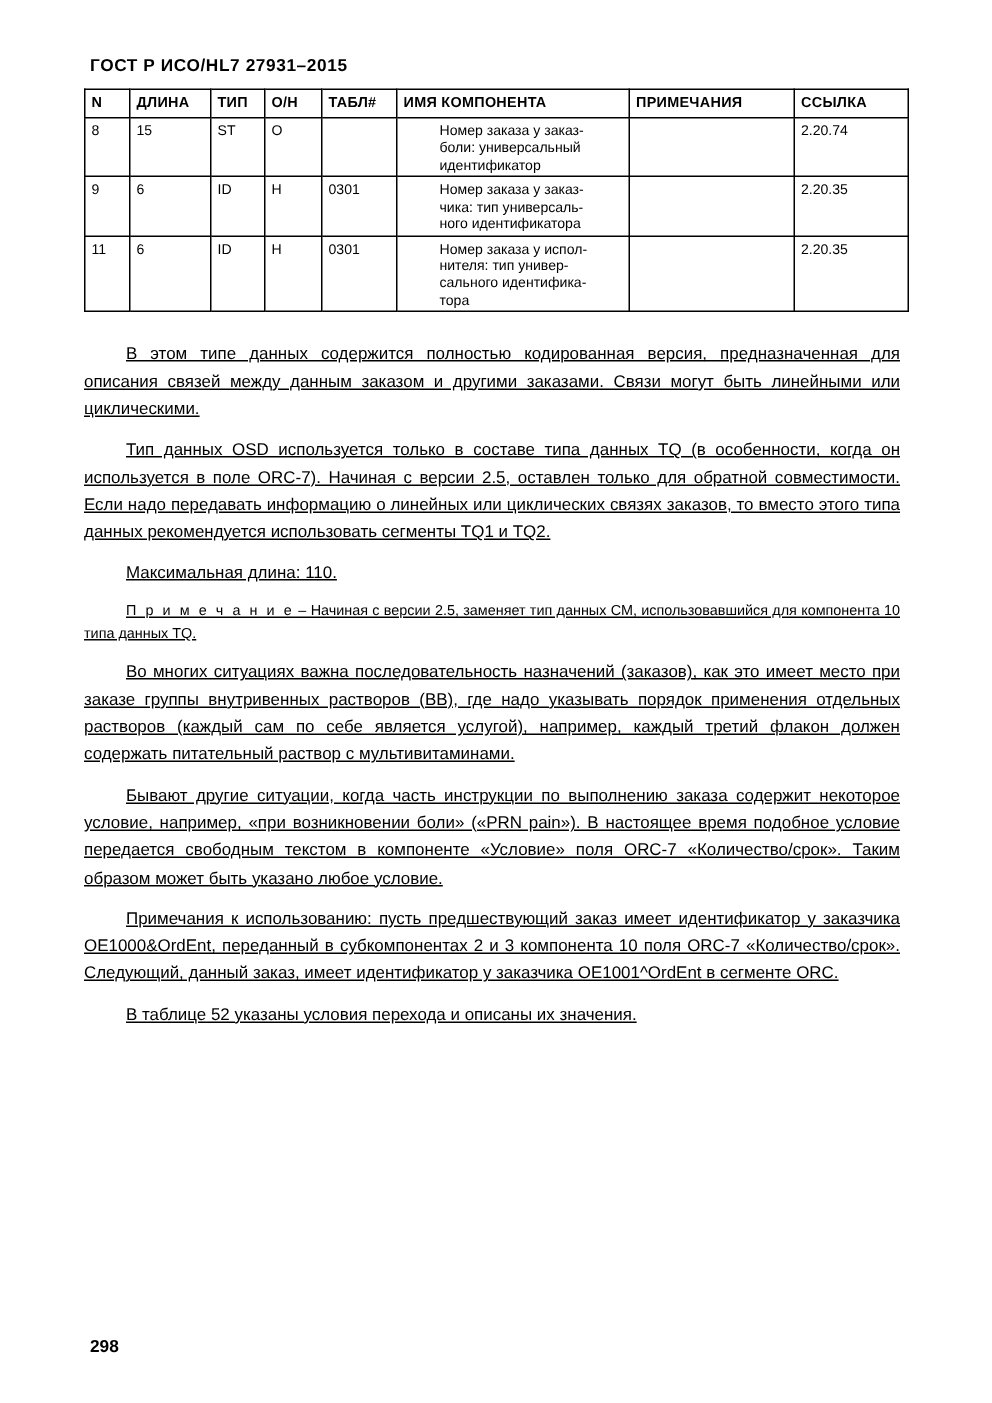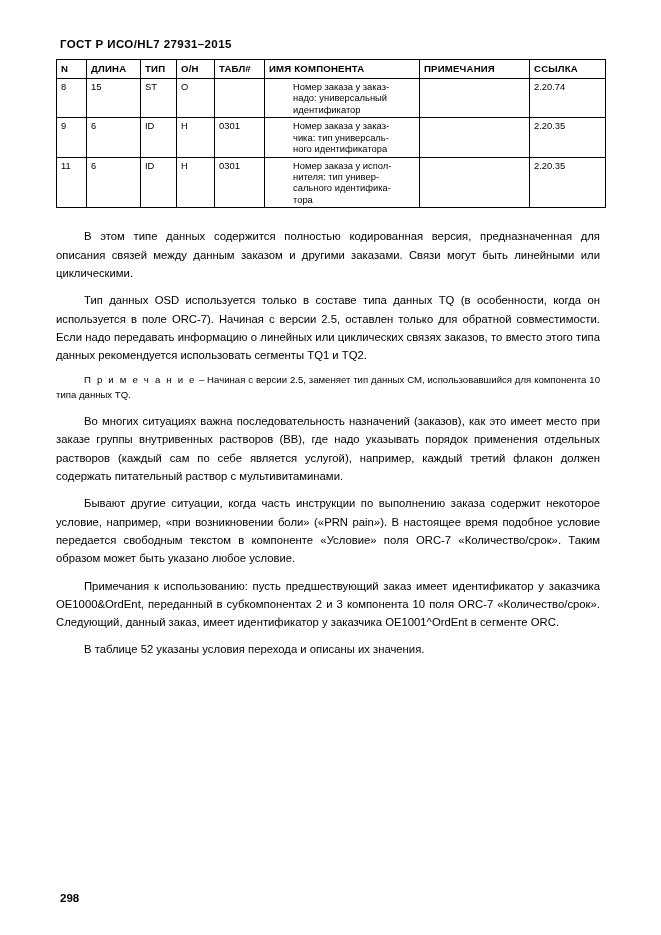--- a/index.html
+++ b/index.html
@@ -69,20 +69,21 @@
   .col-tab { width: 50px; }
   .col-name{ width: 155px; }
   .col-note{ width: 110px; }
   .col-ref { width: 76px; }
 
   .body-text {
     margin-top: 19px;
     font-size: 11.3px;
     line-height: 1.62;
     text-align: justify;
+    text-decoration: underline;
   }
   .body-text p {
     margin: 0 0 9px 0;
     text-indent: 28px;
     text-align: justify;
   }
   .body-text p.note {
     font-size: 9.6px;
     line-height: 1.55;
   }
@@ -129,21 +130,21 @@
     </thead>
     <tbody>
       <tr>
         <td>8</td>
         <td>15</td>
         <td>ST</td>
         <td>O</td>
         <td></td>
         <td class="comp">
           <span class="ln">Номер заказа у заказ-</span>
-          <span class="ln">надо:   универсальный</span>
+          <span class="ln">боли:   универсальный</span>
           <span class="ln">идентификатор</span>
         </td>
         <td></td>
         <td>2.20.74</td>
       </tr>
       <tr>
         <td>9</td>
         <td>6</td>
         <td>ID</td>
         <td>H</td>
@@ -170,20 +171,21 @@
         </td>
         <td></td>
         <td>2.20.35</td>
       </tr>
     </tbody>
   </table>
 
   <div class="body-text">
     <p>В этом типе данных содержится полностью кодированная версия, предназначенная для описания связей между данным заказом и другими заказами. Связи могут быть линейными или циклическими.</p>
     <p>Тип данных OSD используется только в составе типа данных TQ (в особенности, когда он используется в поле ORC-7). Начиная с версии 2.5, оставлен только для обратной совместимости. Если надо передавать информацию о линейных или циклических связях заказов, то вместо этого типа данных рекомендуется использовать сегменты TQ1 и TQ2.</p>
+    <p>Максимальная длина: 110.</p>
     <p class="note"><span class="sp">П р и м е ч а н и е</span><span> – Начиная с версии 2.5, заменяет тип данных СМ, использовавшийся для компонента 10 типа данных TQ.</span></p>
     <p>Во многих ситуациях важна последовательность назначений (заказов), как это имеет место при заказе группы внутривенных растворов (ВВ), где надо указывать порядок применения отдельных растворов (каждый сам по себе является услугой), например, каждый третий флакон должен содержать питательный раствор с мультивитаминами.</p>
     <p>Бывают другие ситуации, когда часть инструкции по выполнению заказа содержит некоторое условие, например, «при возникновении боли» («PRN pain»). В настоящее время подобное условие передается свободным текстом в компоненте «Условие» поля ORC-7 «Количество/срок». Таким образом может быть указано любое условие.</p>
     <p>Примечания к использованию: пусть предшествующий заказ имеет идентификатор у заказчика OE1000&amp;OrdEnt, переданный в субкомпонентах 2 и 3 компонента 10 поля ORC-7 «Количество/срок». Следующий, данный заказ, имеет идентификатор у заказчика OE1001^OrdEnt в сегменте ORC.</p>
     <p>В таблице 52 указаны условия перехода и описаны их значения.</p>
   </div>
 
   <div class="page-number">298</div>
 
 </div>

